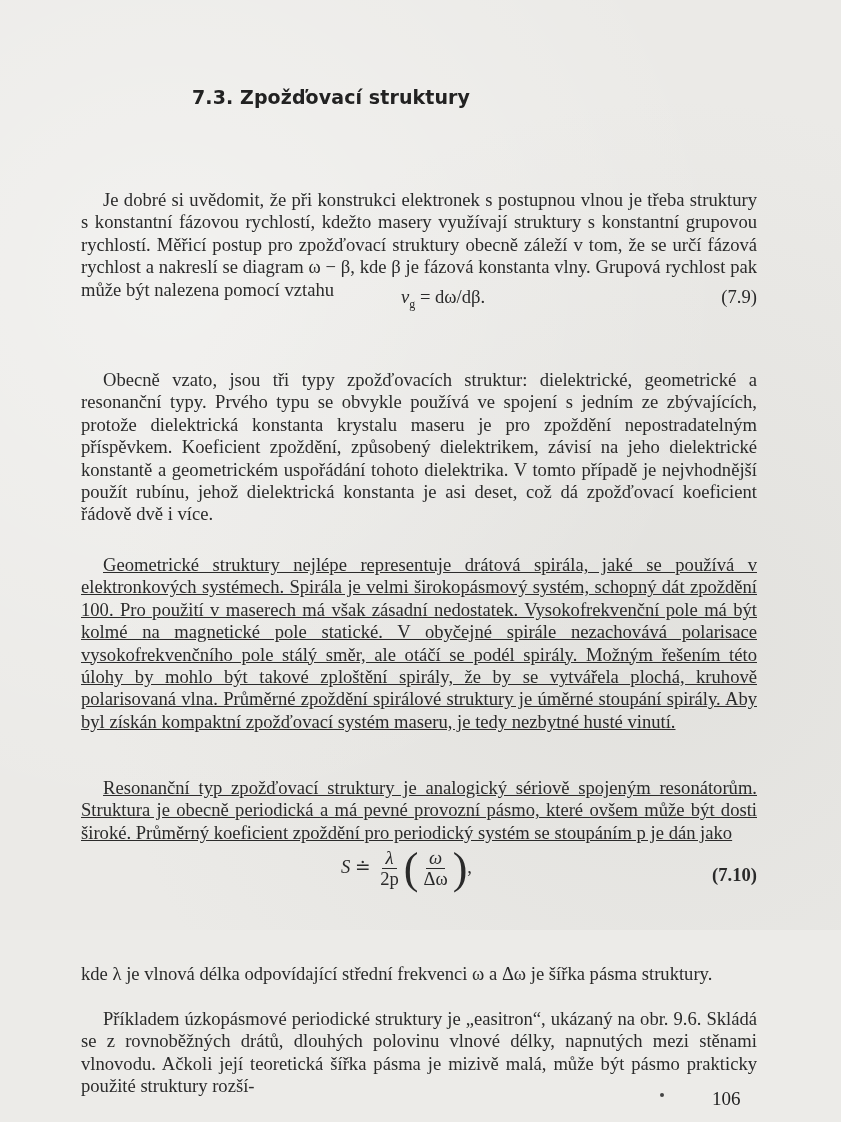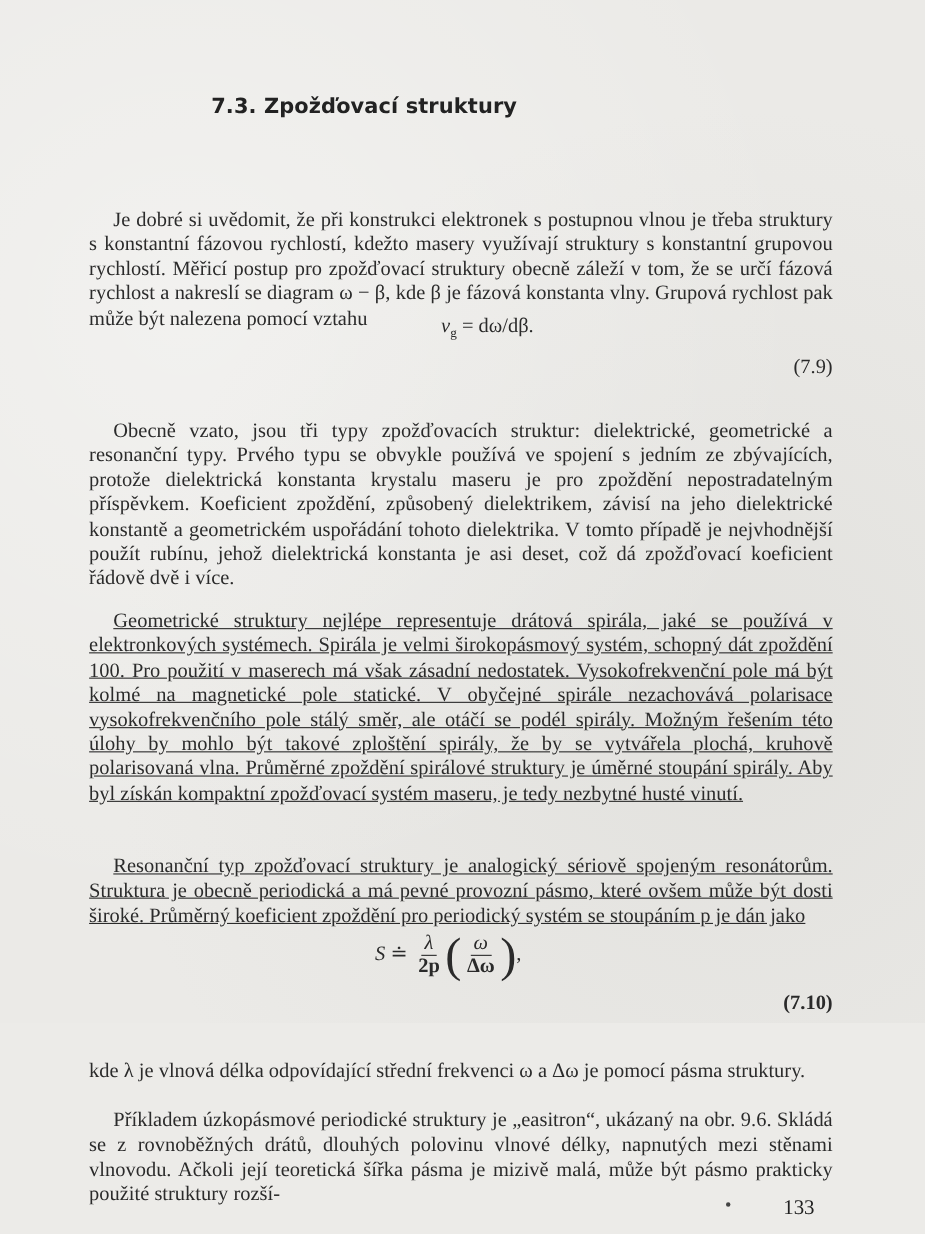--- a/index.html
+++ b/index.html
@@ -30,25 +30,25 @@
     color: #2b2b2b;
     margin-top: 44px;
   }
   .para { margin: 0; text-indent: 22px; text-align: justify; }
   .para.noindent { text-indent: 0; }
   .eq {
     position: absolute; left: 81px; width: 676px;
     font-size: 18.6px;
   }
   .eq .expr { position: absolute; }
-  .eq .num { position: absolute; right: 0; margin-top: 37px; }
+  .eq .num { position: absolute; right: 0; }
   .it { font-style: italic; }
   .frac { display: inline-flex; flex-direction: column; align-items: center; vertical-align: middle; margin: 0 2px; }
   .frac .n { border-bottom: 1px solid #2b2b2b; padding: 0 3px; line-height: 20px; }
-  .frac .d { line-height: 20px; padding: 0 3px; font-weight: bold; }
+  .frac .d { line-height: 20px; padding: 0 3px; }
   .paren { font-size: 44px; font-weight: 200; vertical-align: middle; line-height: 40px; }
   .page-number {
     position: absolute; left: 712px; top: 1088px; font-size: 19px; color: #222;
   }
   .speck {
     position: absolute; left: 660px; top: 1093px; width: 4px; height: 4px;
     background: #444; border-radius: 50%;
   }
 </style>
 </head>
@@ -65,21 +65,21 @@
     <p class="para">Je dobré si uvědomit, že při konstrukci elektronek s postupnou vlnou je třeba struktury s konstantní fázovou rychlostí, kdežto masery využívají struktury s konstantní grupovou rychlostí. Měřicí postup pro zpožďovací struktury obecně záleží v tom, že se určí fázová rychlost a nakreslí se diagram ω − β, kde β je fázová konstanta vlny. Grupová rychlost pak může být nalezena pomocí vztahu</p>
   </div>
 
   <div class="eq" style="top:286px; height:26px;">
     <span class="expr" style="left:288px;margin-left:32px;">
       <span class="it">v</span><sub style="font-size:12px;">g</sub><span> = dω/dβ.</span>
     </span>
     <span class="num">(7.9)</span>
   </div>
 
-  <div class="body-text" style="top:337px;">
+  <div class="body-text" style="top:325px;">
     <p class="para">Obecně vzato, jsou tři typy zpožďovacích struktur: dielektrické, geometrické a resonanční typy. Prvého typu se obvykle používá ve spojení s jedním ze zbývajících, protože dielektrická konstanta krystalu maseru je pro zpoždění nepostradatelným příspěvkem. Koeficient zpoždění, způsobený dielektrikem, závisí na jeho dielektrické konstantě a geometrickém uspořádání tohoto dielektrika. V tomto případě je nejvhodnější použít rubínu, jehož dielektrická konstanta je asi deset, což dá zpožďovací koeficient řádově dvě i více.</p>
   </div>
 
   <div class="body-text" style="top:510px;text-decoration:underline;">
     <p class="para">Geometrické struktury nejlépe representuje drátová spirála, jaké se používá v elektronkových systémech. Spirála je velmi širokopásmový systém, schopný dát zpoždění 100. Pro použití v maserech má však zásadní nedostatek. Vysokofrekvenční pole má být kolmé na magnetické pole statické. V obyčejné spirále nezachovává polarisace vysokofrekvenčního pole stálý směr, ale otáčí se podél spirály. Možným řešením této úlohy by mohlo být takové zploštění spirály, že by se vytvářela plochá, kruhově polarisovaná vlna. Průměrné zpoždění spirálové struktury je úměrné stoupání spirály. Aby byl získán kompaktní zpožďovací systém maseru, je tedy nezbytné husté vinutí.</p>
   </div>
 
   <div class="body-text" style="top:733px;text-decoration:underline;">
     <p class="para">Resonanční typ zpožďovací struktury je analogický sériově spojeným resonátorům. Struktura je obecně periodická a má pevné provozní pásmo, které ovšem může být dosti široké. Průměrný koeficient zpoždění pro periodický systém se stoupáním p je dán jako</p>
   </div>
@@ -93,23 +93,23 @@
         <span class="d"><span>2p</span></span>
       </span><span class="paren">(</span><span class="frac">
         <span class="n it">ω</span>
         <span class="d">Δω</span>
       </span><span class="paren">)</span><span>,</span>
     </span>
     <span class="num" style="top:16px;font-weight:bold;">(7.10)</span>
   </div>
 
   <div class="body-text" style="top:919px;">
-    <p class="para noindent">kde λ je vlnová délka odpovídající střední frekvenci ω a Δω je pomocí pásma struktury.</p>
+    <p class="para noindent">kde λ je vlnová délka odpovídající střední frekvenci ω a Δω je šířka pásma struktury.</p>
   </div>
 
   <div class="body-text" style="top:964px;">
     <p class="para">Příkladem úzkopásmové periodické struktury je „easitron“, ukázaný na obr. 9.6. Skládá se z rovnoběžných drátů, dlouhých polovinu vlnové délky, napnutých mezi stěnami vlnovodu. Ačkoli její teoretická šířka pásma je mizivě malá, může být pásmo prakticky použité struktury rozší-</p>
   </div>
 
   <div class="speck"></div>
-  <div class="page-number">133</div>
+  <div class="page-number">106</div>
 
 </div>
 
 </body></html>

